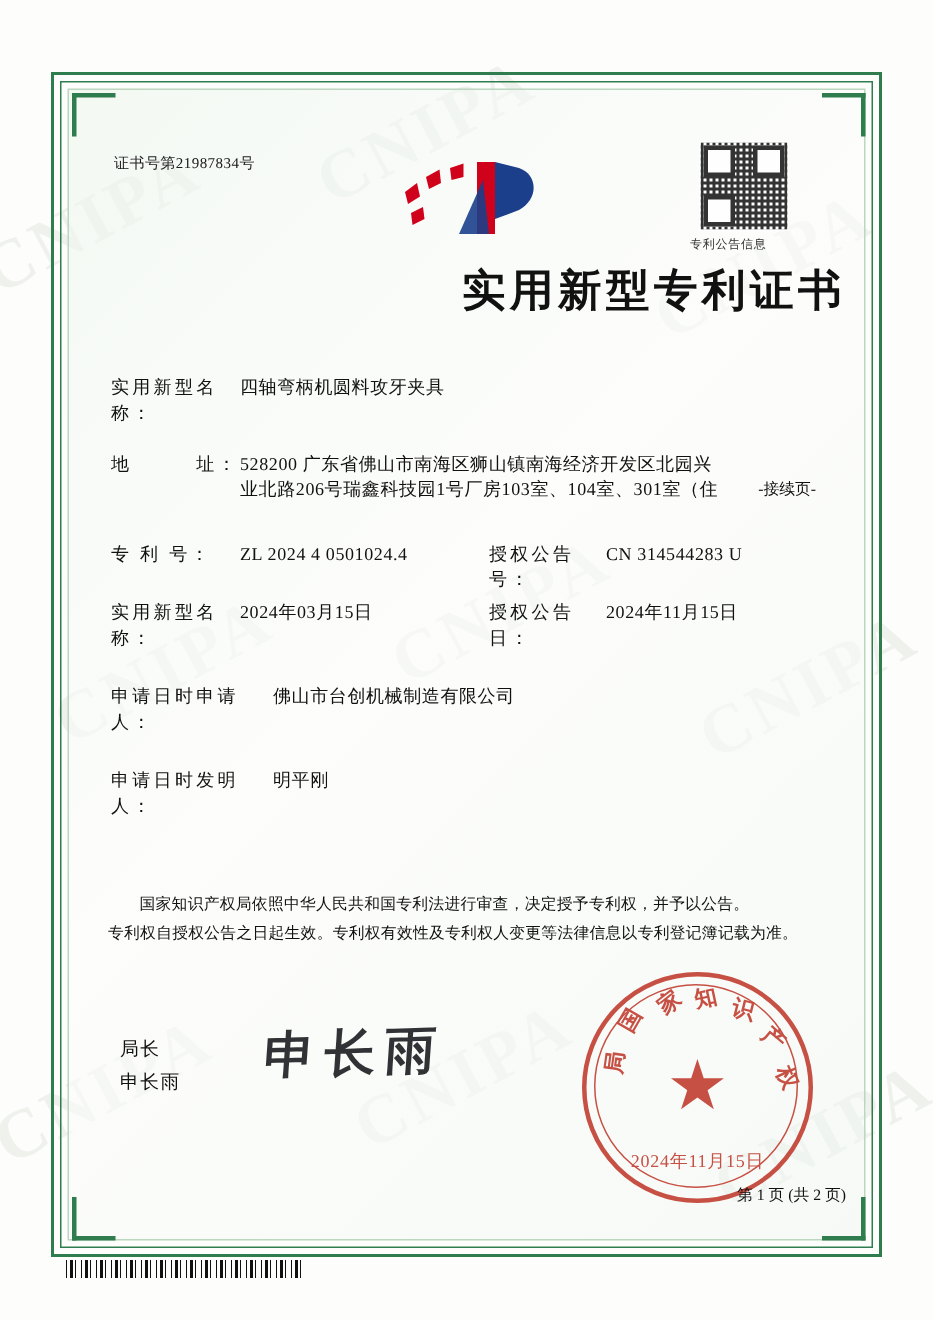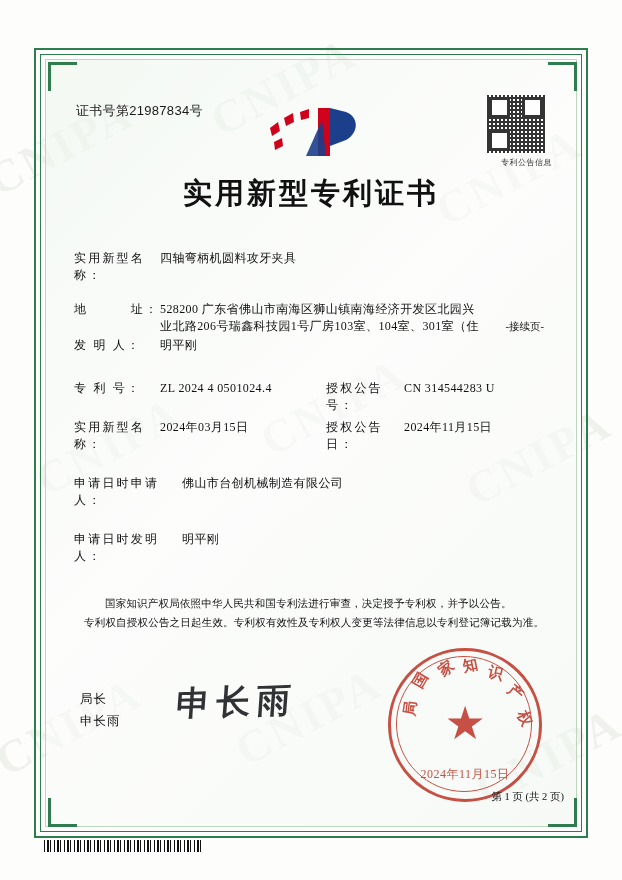--- a/index.html
+++ b/index.html
@@ -80,37 +80,37 @@
 
   .content {
     position: absolute;
     left: 58px; top: 72px;
     width: 506px; height: 742px;
   }
 
   .cert-no {
     position: absolute;
     left: 18px; top: 30px;
-    font-family: Liberation Sans, sans-serif;
-    font-size: 13px;
+    font-family: Liberation Serif, serif;
+    font-size: 10px;
     color: #1a1a1a;
     letter-spacing: 0.3px;
   }
 
   .emblem {
     position: absolute;
     left: 202px; top: 28px;
     width: 110px; height: 62px;
   }
 
   .qr-box {
     position: absolute;
-    right: 12px; top: 22px;
+    right: 32px; top: 22px;
     width: 72px;
-    text-align: right;
+    text-align: left;
   }
   .qr {
     width: 58px; height: 58px;
     margin: 0 auto;
     background-color: #ffffff;
     background-image:
       repeating-linear-gradient(90deg, #111 0 2px, transparent 2px 4px),
       repeating-linear-gradient(0deg, #111 0 2px, transparent 2px 4px);
     background-size: 4px 4px, 4px 4px;
     opacity: 0.85;
@@ -138,21 +138,21 @@
     font-family: "Liberation Serif", serif;
     font-size: 8px;
     color: #333;
     letter-spacing: 0.5px;
   }
 
   .title {
     position: absolute;
     left: 0; top: 102px;
     width: 506px;
-    text-align: center;
+    text-align: right;
     font-family: "DejaVu Serif", serif;
     font-weight: bold;
     font-size: 29px;
     letter-spacing: 3px;
     color: #111;
   }
 
   .fields {
     position: absolute;
     left: 16px; top: 178px;
@@ -196,21 +196,20 @@
 
   .statement {
     position: absolute;
     left: 14px; top: 522px;
     width: 478px;
     font-family: "Liberation Serif", serif;
     font-size: 10.5px;
     line-height: 19px;
     color: #111;
     letter-spacing: 0.2px;
-    margin-left: 12px;
   }
   .statement p { margin: 0; }
   .statement .indent { text-indent: 21px; }
 
   .director {
     position: absolute;
     left: 22px; top: 616px;
     font-family: "Liberation Serif", serif;
     font-size: 12.5px;
     line-height: 22px;
@@ -348,23 +347,20 @@
         <span class="lbl">实用新型名称：</span><span class="val">四轴弯柄机圆料攻牙夹具</span>
       </div>
 
 
       <div class="row" style="margin-bottom:2px">
         <span class="lbl">地　　　址：</span><span class="val">528200 广东省佛山市南海区狮山镇南海经济开发区北园兴</span>
         <span class="addr-line2">业北路206号瑞鑫科技园1号厂房103室、104室、301室（住</span>
         <span class="cont-note" style="top:17px">-接续页-</span>
       </div>
 
-      <div class="row">
-        <span class="lbl">发 明 人：</span><span class="val">明平刚</span>
-      </div>
 
       <div class="row two-col" style="margin-top:26px">
         <span class="lbl">专 利 号：</span><span class="val">ZL 2024 4 0501024.4</span>
         <span class="col2">
           <span class="lbl">授权公告号：</span><span class="val">CN 314544283 U</span>
         </span>
       </div>
 
       <div class="row two-col" style="margin-top:22px">
         <span class="lbl">实用新型名称：</span><span class="val">2024年03月15日</span>

